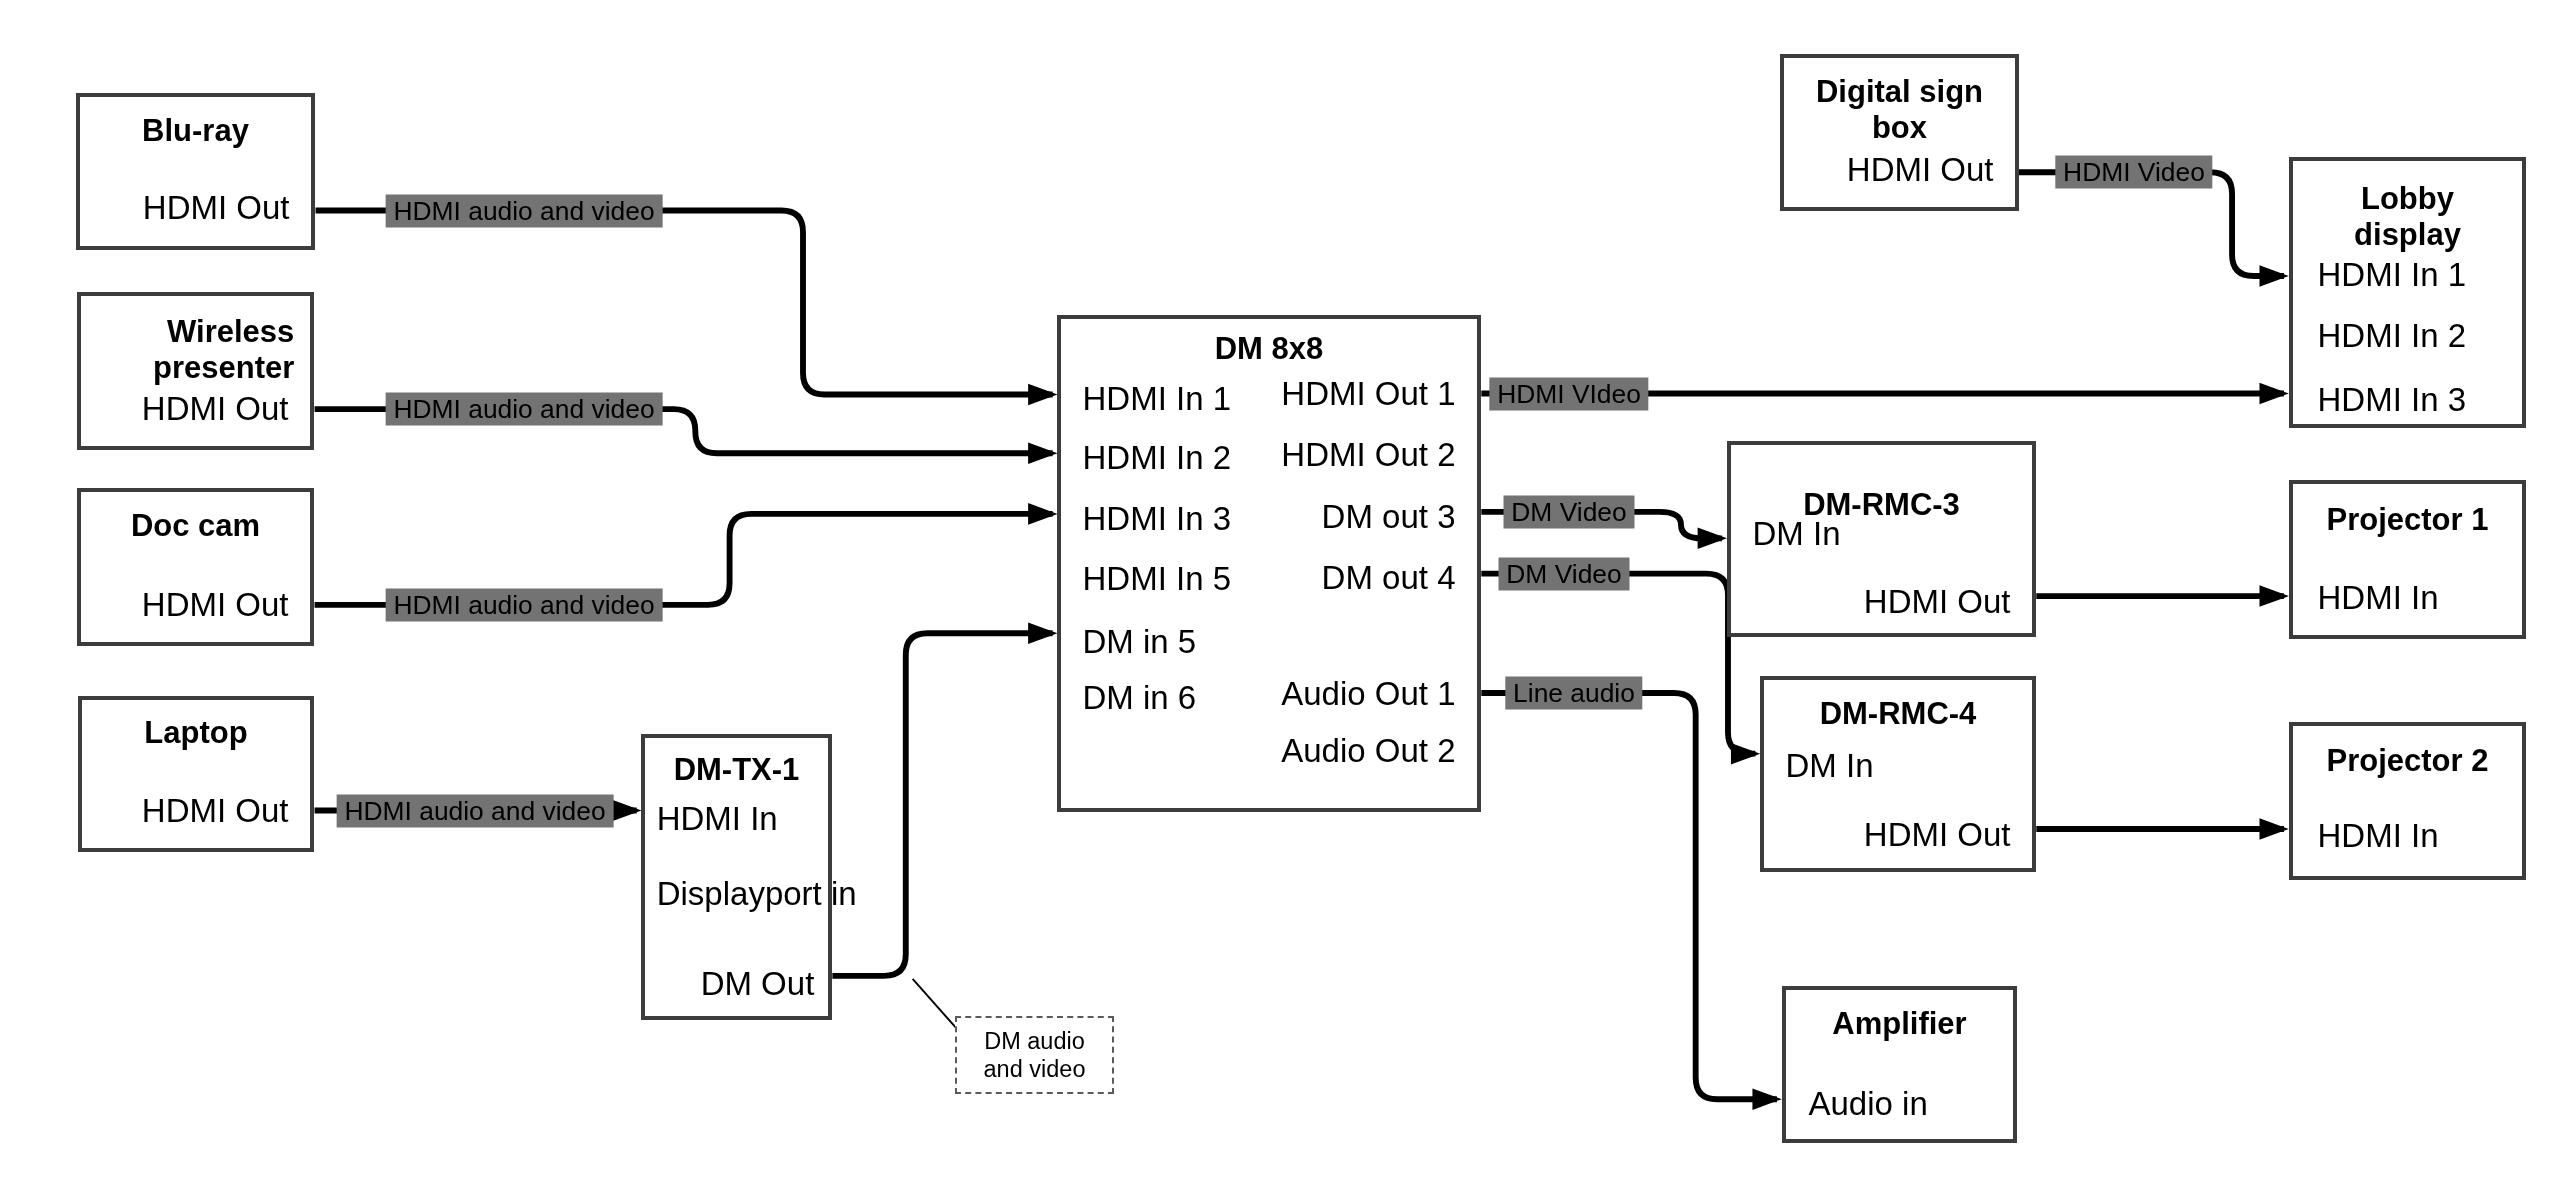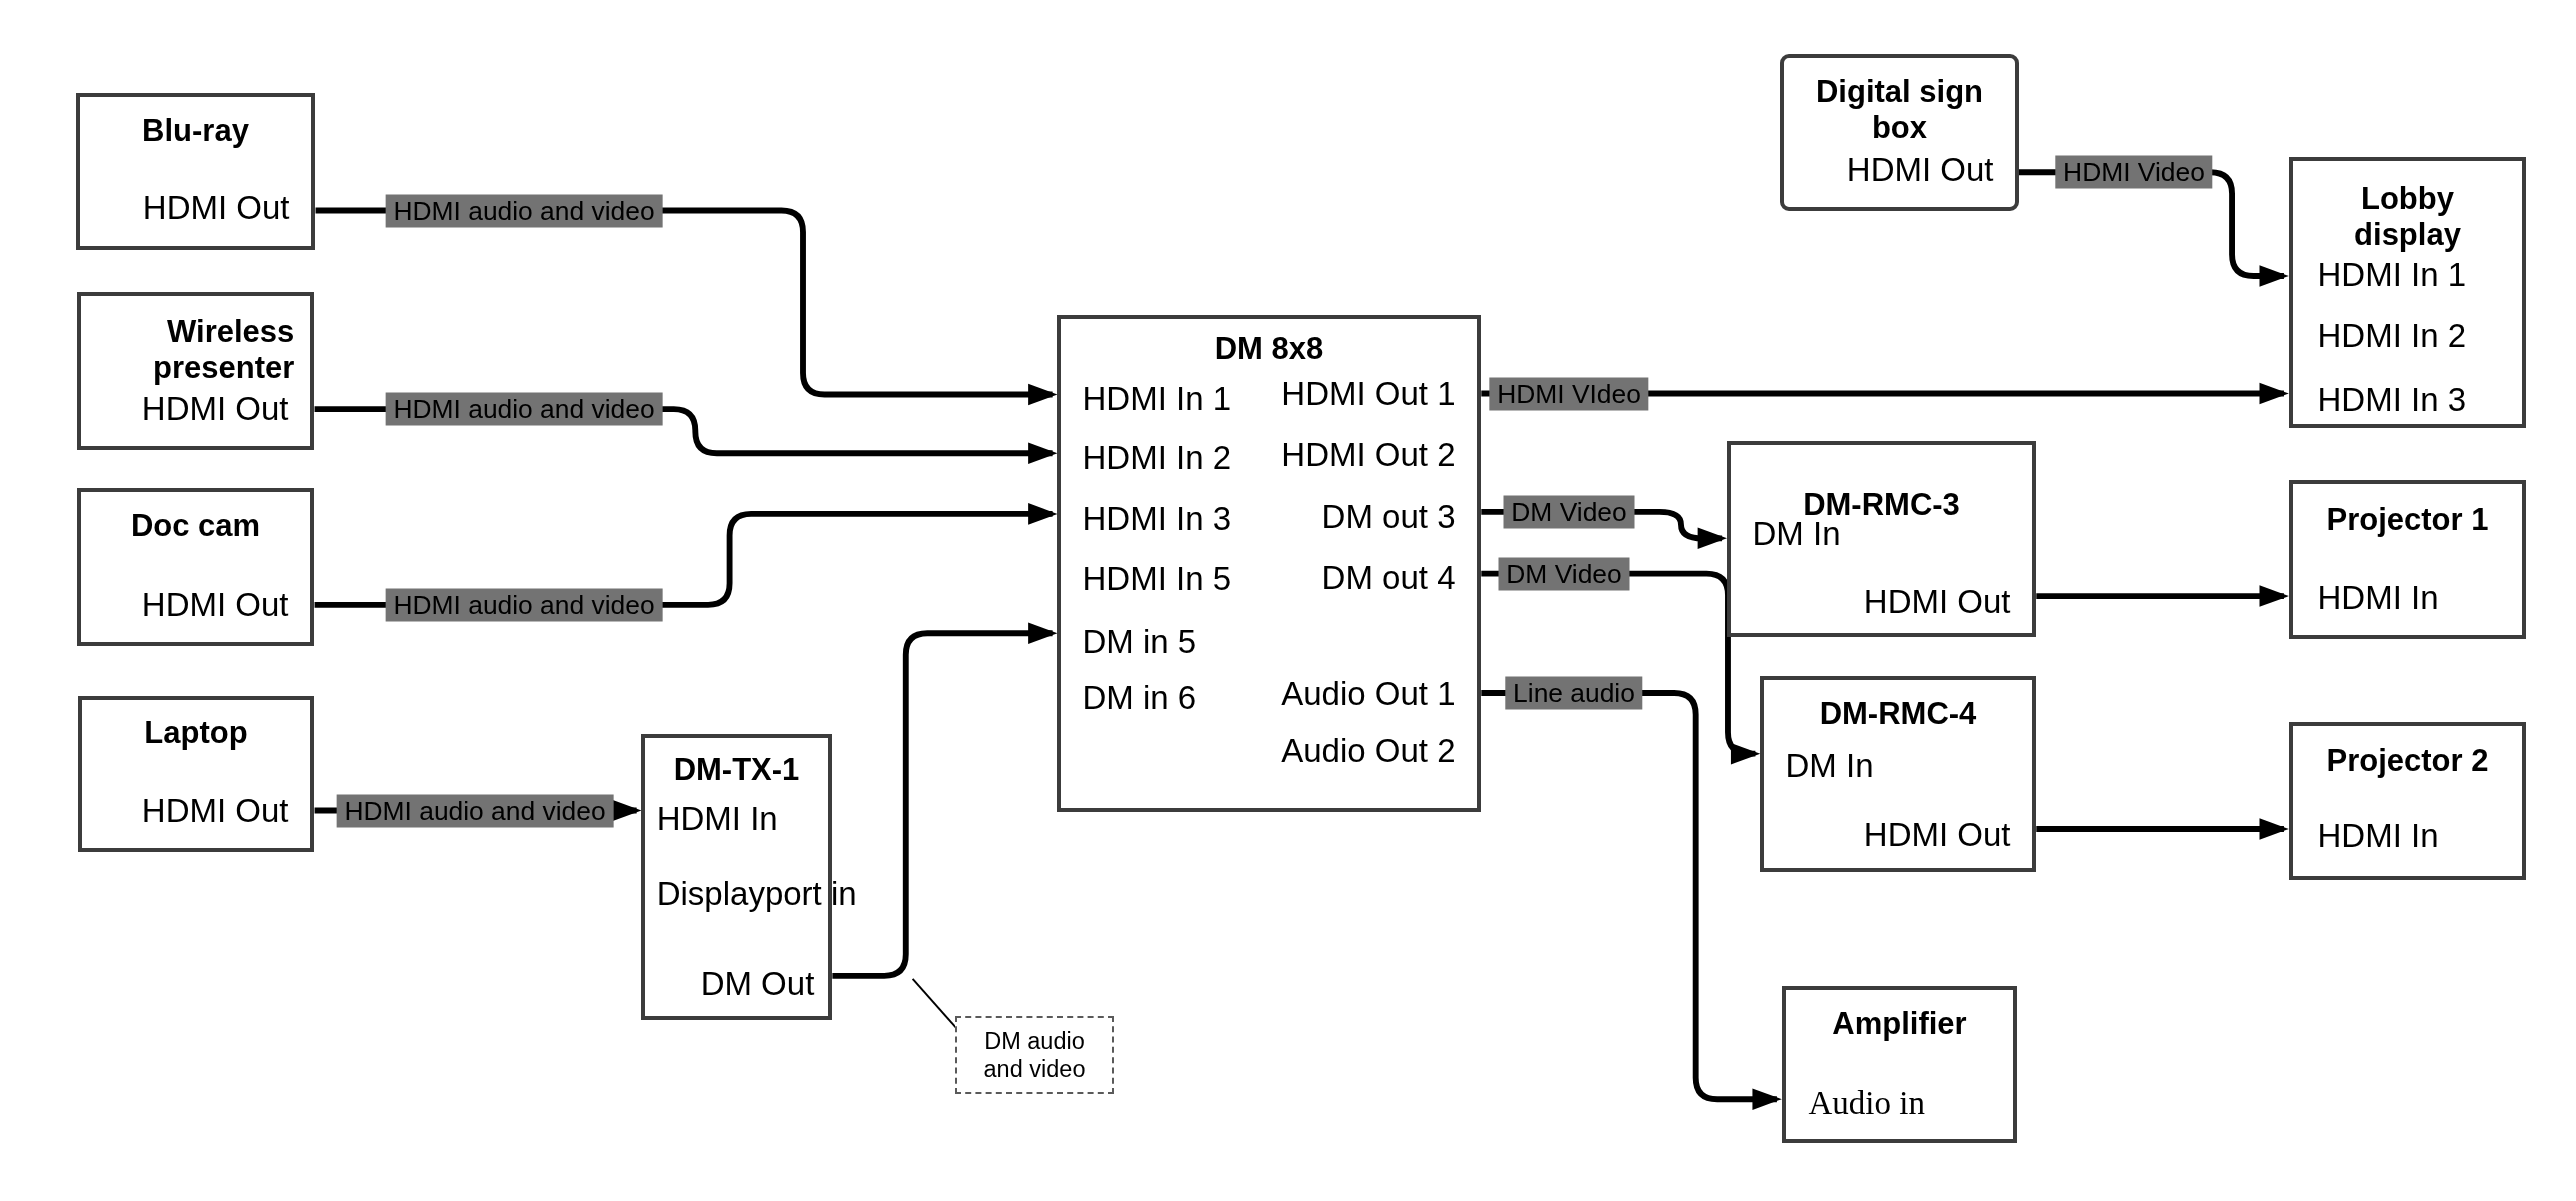--- a/index.html
+++ b/index.html
@@ -98,21 +98,21 @@
     <div class="port port-left" style="top:322px;">DM in 5</div>
     <div class="port port-left" style="top:378px;">DM in 6</div>
     <div class="port port-right" style="top:74px;">HDMI Out 1</div>
     <div class="port port-right" style="top:135px;">HDMI Out 2</div>
     <div class="port port-right" style="top:197px;">DM out 3</div>
     <div class="port port-right" style="top:258px;">DM out 4</div>
     <div class="port port-right" style="top:374px;">Audio Out 1</div>
     <div class="port port-right" style="top:431px;">Audio Out 2</div>
   </div>
 
-  <div class="node" style="left:1780px;top:54px;width:239px;height:157px;border-radius:9px;">
+  <div class="node" style="left:1780px;top:54px;width:239px;height:157px;">
     <div class="node-title" style="top:52px;padding:0 29px;">Digital sign box</div>
     <div class="port port-right" style="top:111px;">HDMI Out</div>
   </div>
 
   <div class="node" style="left:2289px;top:157px;width:237px;height:271px;">
     <div class="node-title" style="top:56px;padding:0 39px;">Lobby display</div>
     <div class="port port-left" style="left:24.5px;top:113px;">HDMI In 1</div>
     <div class="port port-left" style="left:24.5px;top:174px;">HDMI In 2</div>
     <div class="port port-left" style="left:24.5px;top:238px;">HDMI In 3</div>
   </div>
@@ -134,21 +134,21 @@
     <div class="port port-left" style="left:24.5px;top:113px;">HDMI In</div>
   </div>
 
   <div class="node" style="left:2289px;top:722px;width:237px;height:158px;">
     <div class="node-title" style="top:35px;">Projector 2</div>
     <div class="port port-left" style="left:24.5px;top:109px;">HDMI In</div>
   </div>
 
   <div class="node" style="left:1782px;top:986px;width:235px;height:157px;">
     <div class="node-title" style="top:34px;">Amplifier</div>
-    <div class="port port-left" style="left:22.5px;top:113px;font-family:Liberation Serif, serif;">Audio in</div>
+    <div class="port port-left" style="left:22.5px;top:113px;">Audio in</div>
   </div>
 
   <div class="edge-label" style="left:524px;top:211px;">HDMI audio and video</div>
   <div class="edge-label" style="left:524px;top:409px;">HDMI audio and video</div>
   <div class="edge-label" style="left:524px;top:605px;">HDMI audio and video</div>
   <div class="edge-label" style="left:475px;top:811px;">HDMI audio and video</div>
   <div class="edge-label" style="left:1569px;top:394px;">HDMI VIdeo</div>
   <div class="edge-label" style="left:2134px;top:172px;">HDMI Video</div>
   <div class="edge-label" style="left:1569px;top:512px;">DM Video</div>
   <div class="edge-label" style="left:1564px;top:574px;">DM Video</div>

